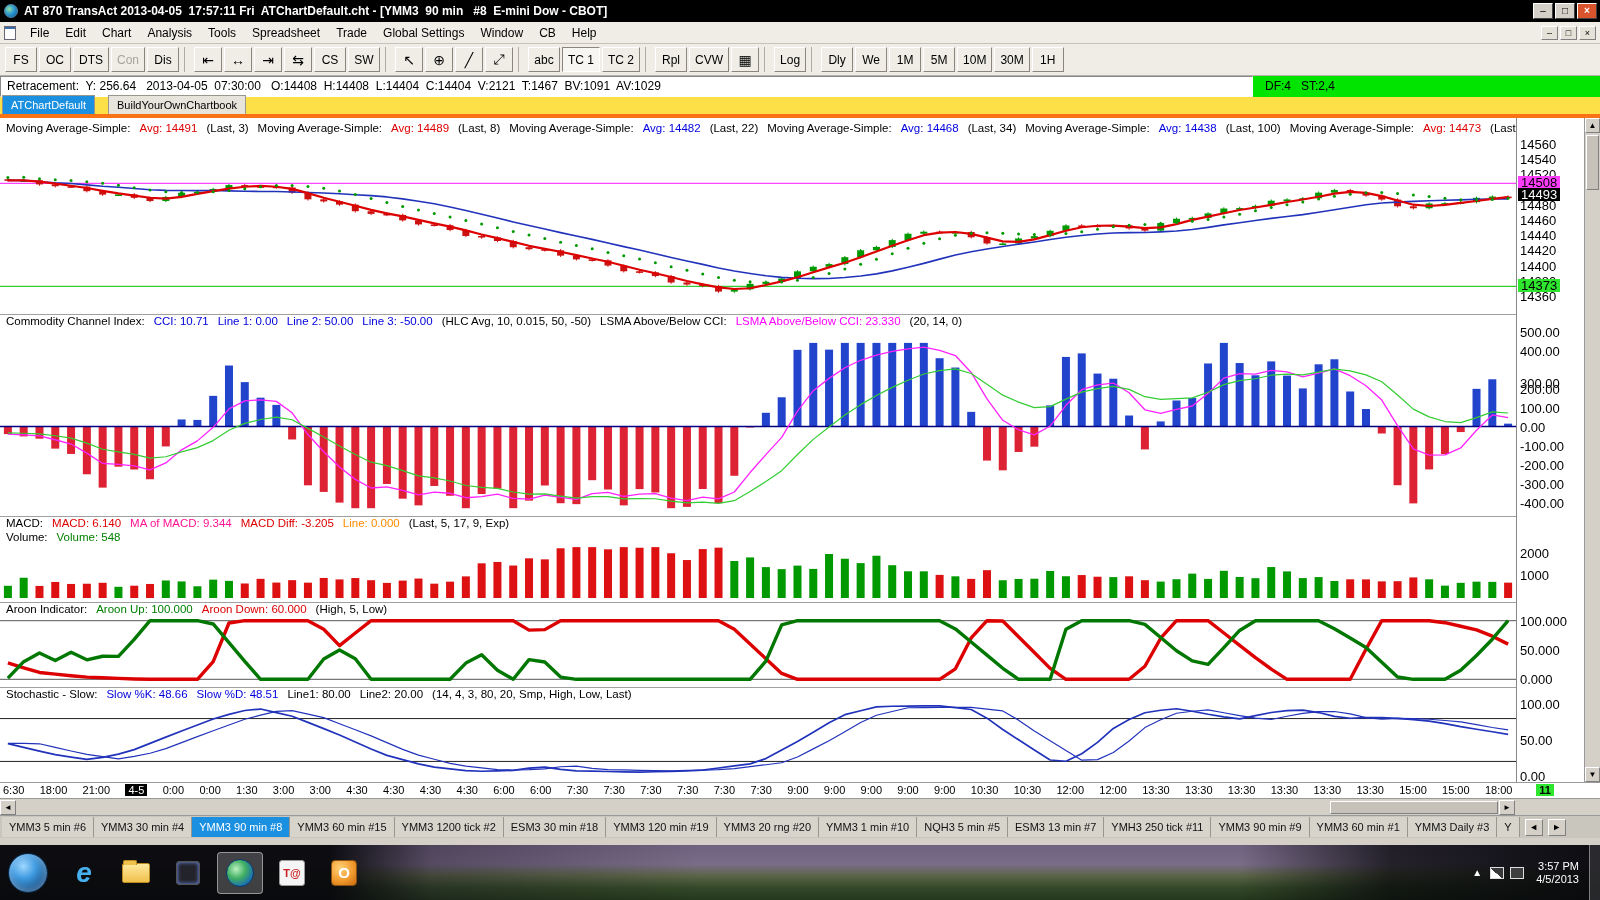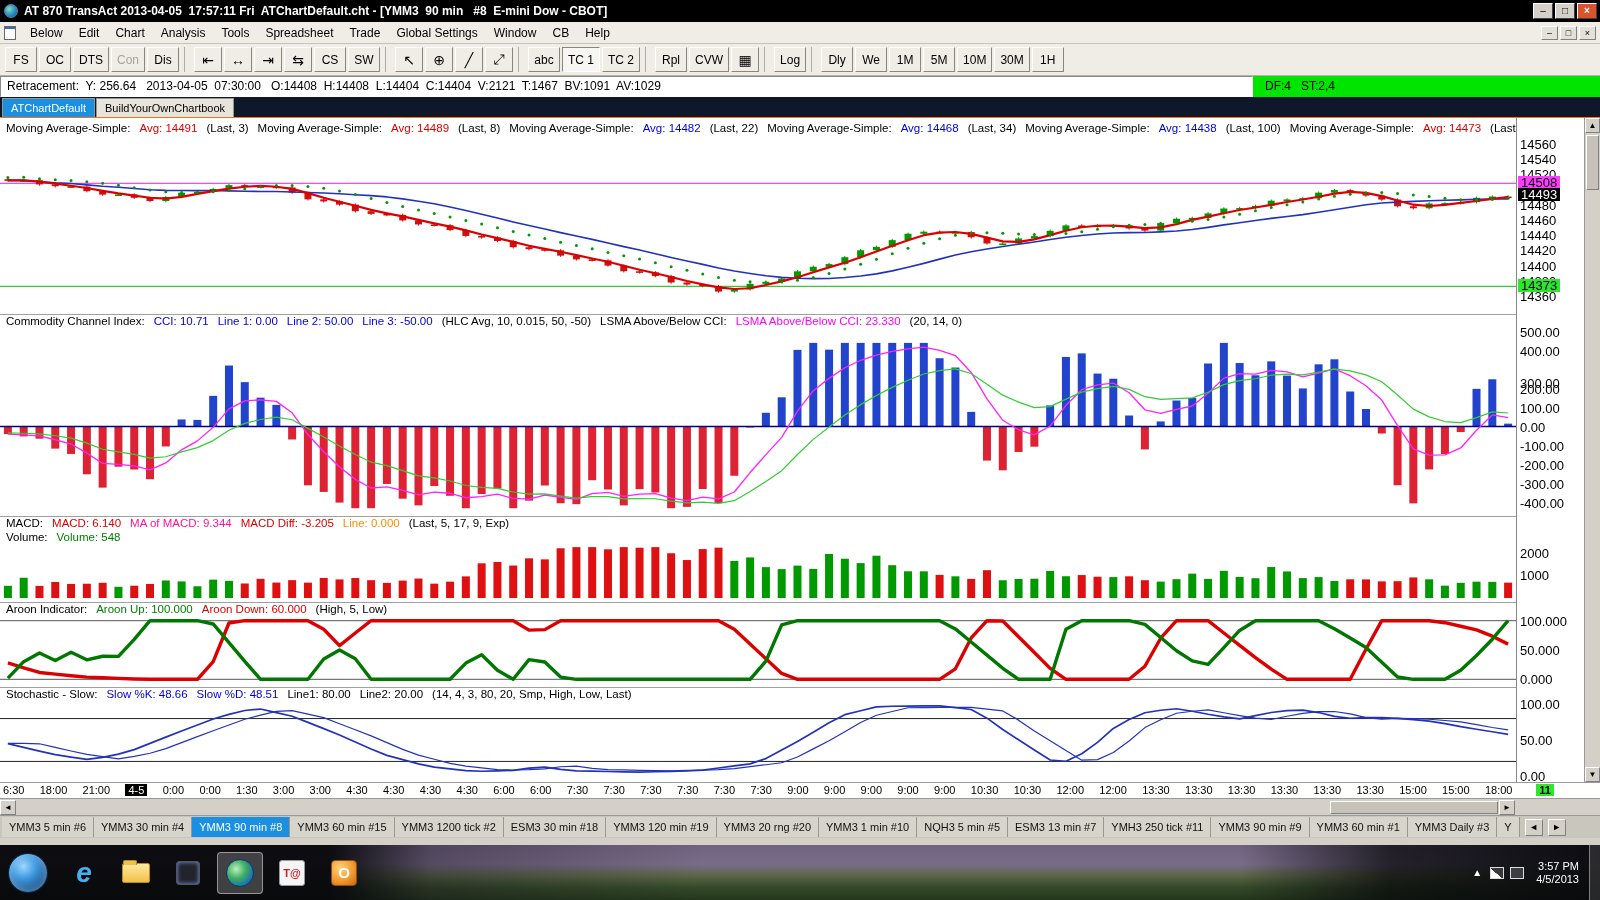--- a/index.html
+++ b/index.html
@@ -40,22 +40,22 @@
   .tb-sep{width:4px;height:25px;border-left:1px solid #b0aca4;margin:0 5px 0 4px;}
 
   
   .statusbar{position:absolute;top:76px;left:0;width:100%;height:21px;display:flex;}
   .status-left{flex:1;background:#fff;border:1px solid;border-color:#888 #fff #fff #888;
                font-size:12px;line-height:19px;padding-left:6px;white-space:pre;overflow:hidden;color:#000;}
   .status-right{width:347px;background:#00e400;font-size:12px;line-height:21px;padding-left:12px;
                 white-space:pre;color:#000;}
 
   
-  .tabrow{position:absolute;top:97px;left:0;width:100%;height:21px;background:#0f172a;display:flex;
-          align-items:flex-end;padding-left:2px;border-bottom:1px solid #f97316;}
+  .tabrow{position:absolute;top:97px;left:0;width:100%;height:21px;background:#fde047;display:flex;
+          align-items:flex-end;padding-left:2px;border-bottom:4px solid #f97316;gap:12px;}
   .cb-tab{font-size:11px;padding:3px 8px;margin-right:1px;background:#e7e4dc;border:1px solid #9a968e;
           border-bottom:none;color:#000;}
   .cb-tab.active{background:#1b8fe0;color:#fff;}
 
   
   .chart-region{position:absolute;top:118px;left:0;width:1600px;height:664px;background:#fff;}
   .chart-area{position:absolute;left:0;top:0;width:1516px;height:664px;overflow:hidden;background:#fff;}
   .panel-svg{position:absolute;left:0;width:1516px;}
   .ind-row{position:absolute;left:0;width:1516px;height:15px;font-size:11.5px;white-space:nowrap;
            overflow:hidden;padding-left:6px;color:#000;z-index:5;background:transparent;}
@@ -142,21 +142,21 @@
     <span class="win-controls">
       <button class="win-btn">–</button>
       <button class="win-btn">□</button>
       <button class="win-btn close">×</button>
     </span>
   </div>
 
   <div class="menubar">
     <span class="doc-icon"></span>
     <span id="menu-items" style="display:flex">
-        <span class="menu-item">Below</span>
+        <span class="menu-item">File</span>
         <span class="menu-item">Edit</span>
         <span class="menu-item">Chart</span>
         <span class="menu-item">Analysis</span>
         <span class="menu-item">Tools</span>
         <span class="menu-item">Spreadsheet</span>
         <span class="menu-item">Trade</span>
         <span class="menu-item">Global Settings</span>
         <span class="menu-item">Window</span>
         <span class="menu-item">CB</span>
         <span class="menu-item">Help</span>

